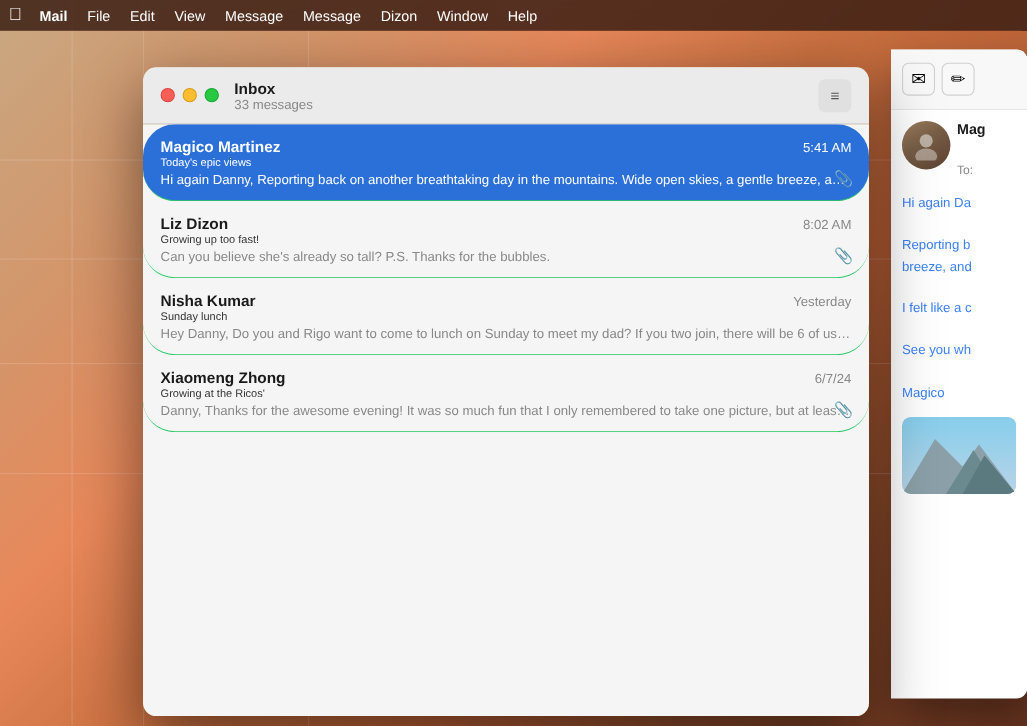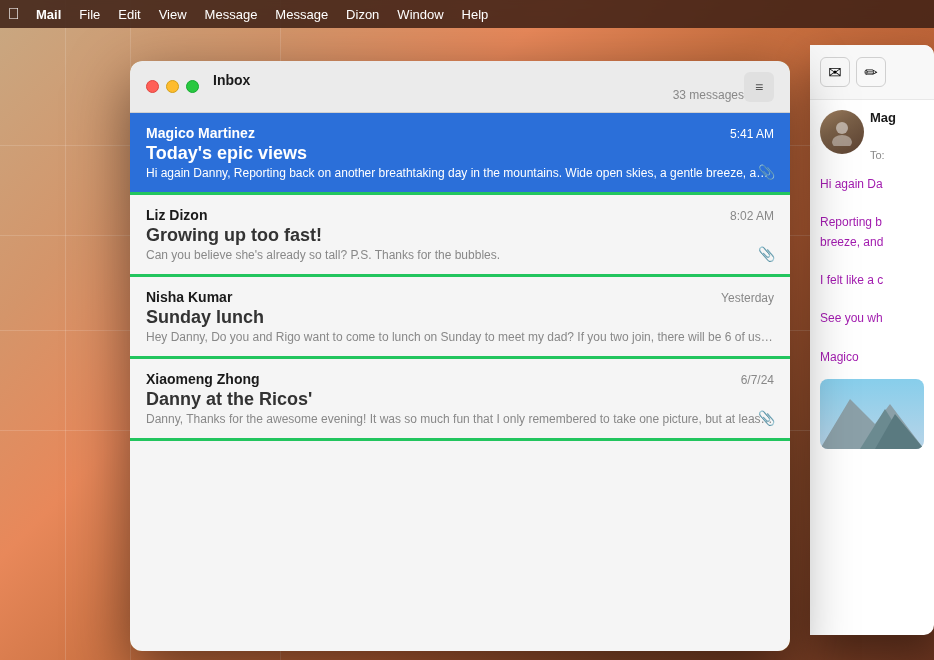--- a/index.html
+++ b/index.html
@@ -99,40 +99,40 @@
       flex: 1;
     }
     .titlebar-title {
       font-size: 14px;
       font-weight: 600;
       color: #1a1a1a;
     }
     .titlebar-subtitle {
       font-size: 12px;
       color: #888;
-      text-align: right;
     }
 
     
     .email-list {
       flex: 1;
       overflow-y: auto;
       background: #f5f5f5;
     }
 
     
     .email-list::-webkit-scrollbar { width: 6px; }
     .email-list::-webkit-scrollbar-track { background: transparent; }
     .email-list::-webkit-scrollbar-thumb { background: #c0c0c0; border-radius: 3px; }
 
     .email-item {
       padding: 12px 16px;
-      border-bottom: 3px solid #22c55e;
+      border-bottom: 1px solid #22c55e;
       cursor: pointer;
       position: relative;
+      border-radius: 29px;
     }
     .email-item.selected {
       background: #2b6fd9;
     }
     .email-item.selected .email-sender,
     .email-item.selected .email-time,
     .email-item.selected .email-subject,
     .email-item.selected .email-preview {
       color: white;
     }
@@ -146,24 +146,23 @@
     .email-sender {
       font-size: 14px;
       font-weight: 600;
       color: #1a1a1a;
     }
     .email-time {
       font-size: 12px;
       color: #888;
     }
     .email-subject {
-      font-size: 18px;
+      font-size: 10px;
       color: #333;
       margin-bottom: 2px;
-      font-weight: bold;
     }
     .email-preview {
       font-size: 12px;
       color: #888;
       white-space: nowrap;
       overflow: hidden;
       text-overflow: ellipsis;
     }
     .email-attachment {
       position: absolute;
@@ -293,21 +292,21 @@
       </div>
       <div class="email-subject">Sunday lunch</div>
       <div class="email-preview">Hey Danny, Do you and Rigo want to come to lunch on Sunday to meet my dad? If you two join, there will be 6 of us total. Would be a fun group. Even if you ca…</div>
     </div>
 
     <div class="email-item">
       <div class="email-header">
         <span class="email-sender">Xiaomeng Zhong</span>
         <span class="email-time">6/7/24</span>
       </div>
-      <div class="email-subject">Danny at the Ricos'</div>
+      <div class="email-subject">Growing at the Ricos'</div>
       <div class="email-preview">Danny, Thanks for the awesome evening! It was so much fun that I only remembered to take one picture, but at least it's a good one. The family and I…</div>
       <span class="email-attachment">📎</span>
     </div>
 
   </div>
 </div>
 
 <div style="
   position: absolute;
   top: 45px;
@@ -335,21 +334,21 @@
       </svg>
     </div>
     <div>
       <div style="font-size: 13px; font-weight: 600; color: #1a1a1a;">Mag</div>
       <div style="font-size: 11px; color: #888; margin-top: 24px;">
         <span>To:</span>
       </div>
     </div>
   </div>
 
-  <div style="padding: 8px 10px; font-size: 12px; color: #a21caf; line-height: 1.6;">
+  <div style="padding: 8px 10px; font-size: 12px; color: #3b82f6; line-height: 1.6;">
     <p>Hi again Da</p>
     <br>
     <p>Reporting b<br>breeze, and</p>
     <br>
     <p>I felt like a c</p>
     <br>
     <p>See you wh</p>
     <br>
     <p>Magico</p>
   </div>

